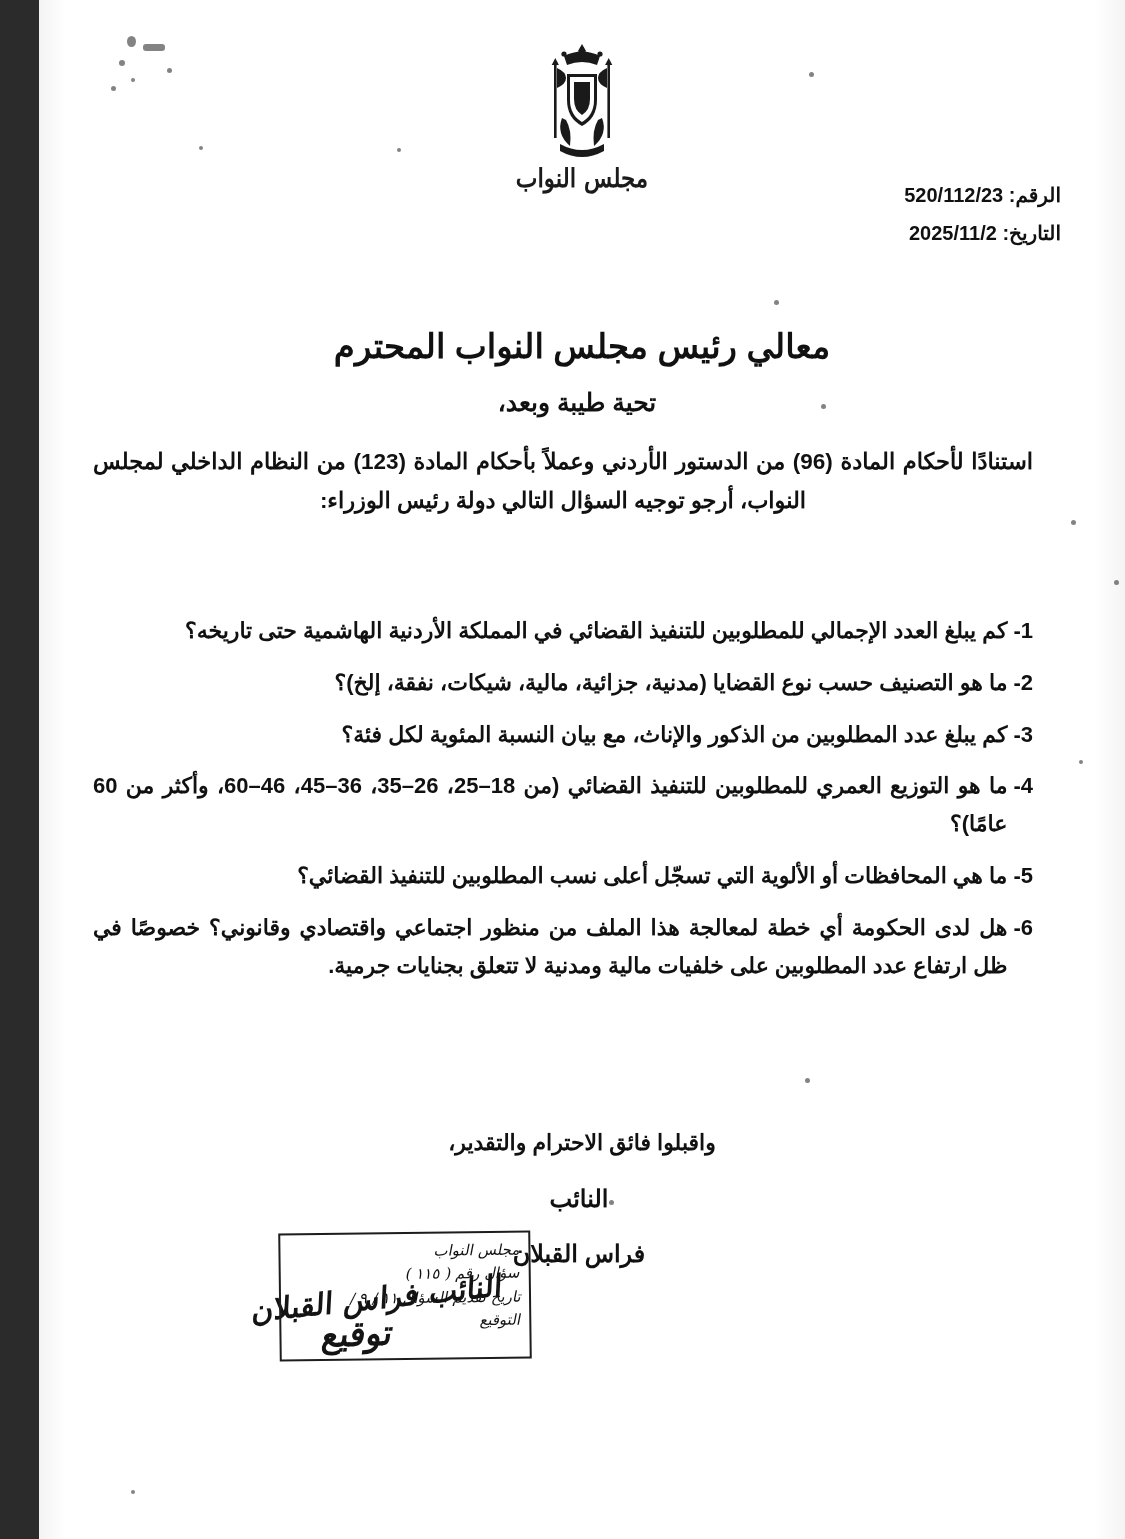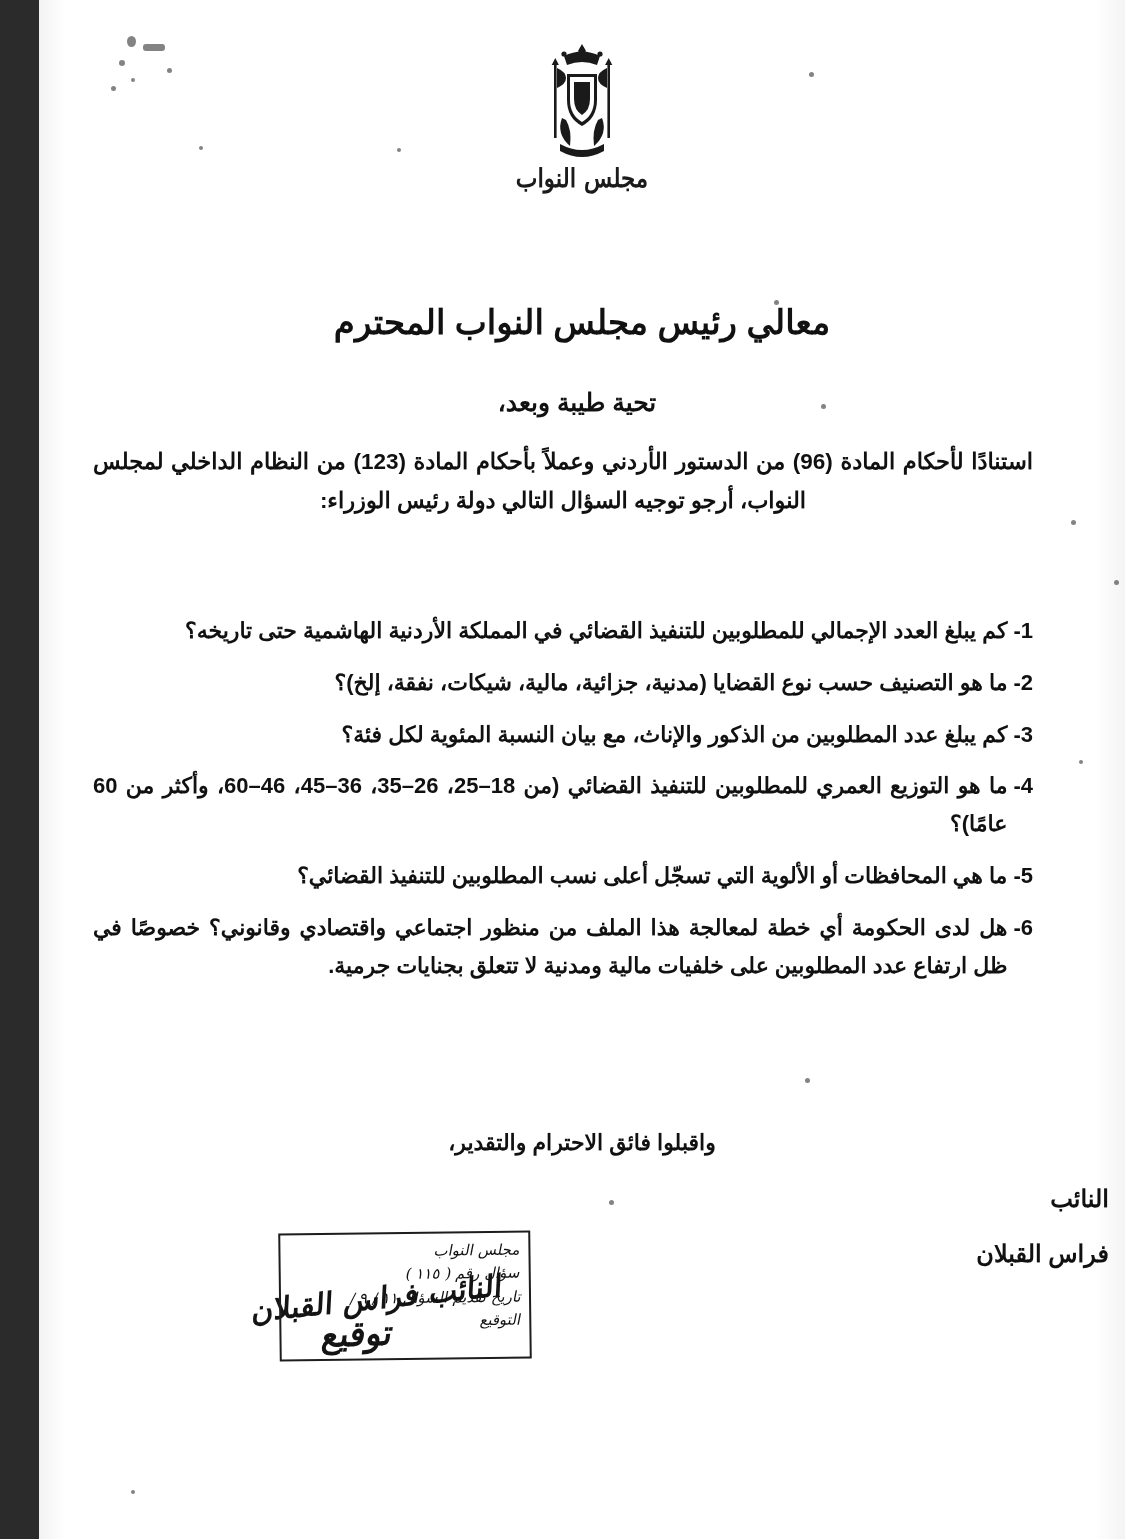--- a/index.html
+++ b/index.html
@@ -70,21 +70,21 @@
     text-align: right;
     font-size: 20px;
     font-weight: bold;
     line-height: 1.9;
     direction: rtl;
   }
 
   
   .salutation {
     position: absolute;
-    top: 302px;
+    top: 326px;
     right: 0;
     width: 100%;
     text-align: center;
     font-size: 34px;
     font-weight: bold;
     letter-spacing: -0.5px;
   }
   .greeting {
     position: absolute;
     top: 388px;
@@ -140,23 +140,23 @@
     width: 100%;
     text-align: center;
     font-size: 22px;
     font-weight: bold;
     margin-top: 8px;
   }
 
   .sign-block {
     position: absolute;
     top: 1178px;
-    right: 16px;
+    right: 3px;
     width: 100%;
-    text-align: right;
+    text-align: center;
     font-size: 24px;
     font-weight: bold;
     line-height: 1.75;
   }
   .sign-block .title { letter-spacing: .5px; }
   .sign-block .name { margin-top: 13px; }
 
   
   .signature {
     position: absolute;
@@ -270,20 +270,24 @@
 
         <path d="M28 78 q-6 16 8 28 q2 -16 -4 -26z"></path>
         <path d="M68 78 q6 16 -8 28 q-2 -16 4 -26z"></path>
 
         <path d="M26 104 q22 12 44 0 l0 7 q-22 12 -44 0z"></path>
       </g>
     </svg>
     <div class="council-name">مجلس النواب</div>
   </div>
 
+  <div class="ref-block">
+    <div>الرقم: 520/112/23</div>
+    <div>التاريخ: 2025/11/2</div>
+  </div>
 
   <div class="salutation">معالي رئيس مجلس النواب المحترم</div>
   <div class="greeting">تحية طيبة وبعد،</div>
 
   <div class="intro">استنادًا لأحكام المادة (96) من الدستور الأردني وعملاً بأحكام المادة (123) من النظام الداخلي لمجلس النواب، أرجو توجيه السؤال التالي دولة رئيس الوزراء:</div>
 
 
   <div class="questions">
     <div class="q">
       <span class="num">1-</span>

